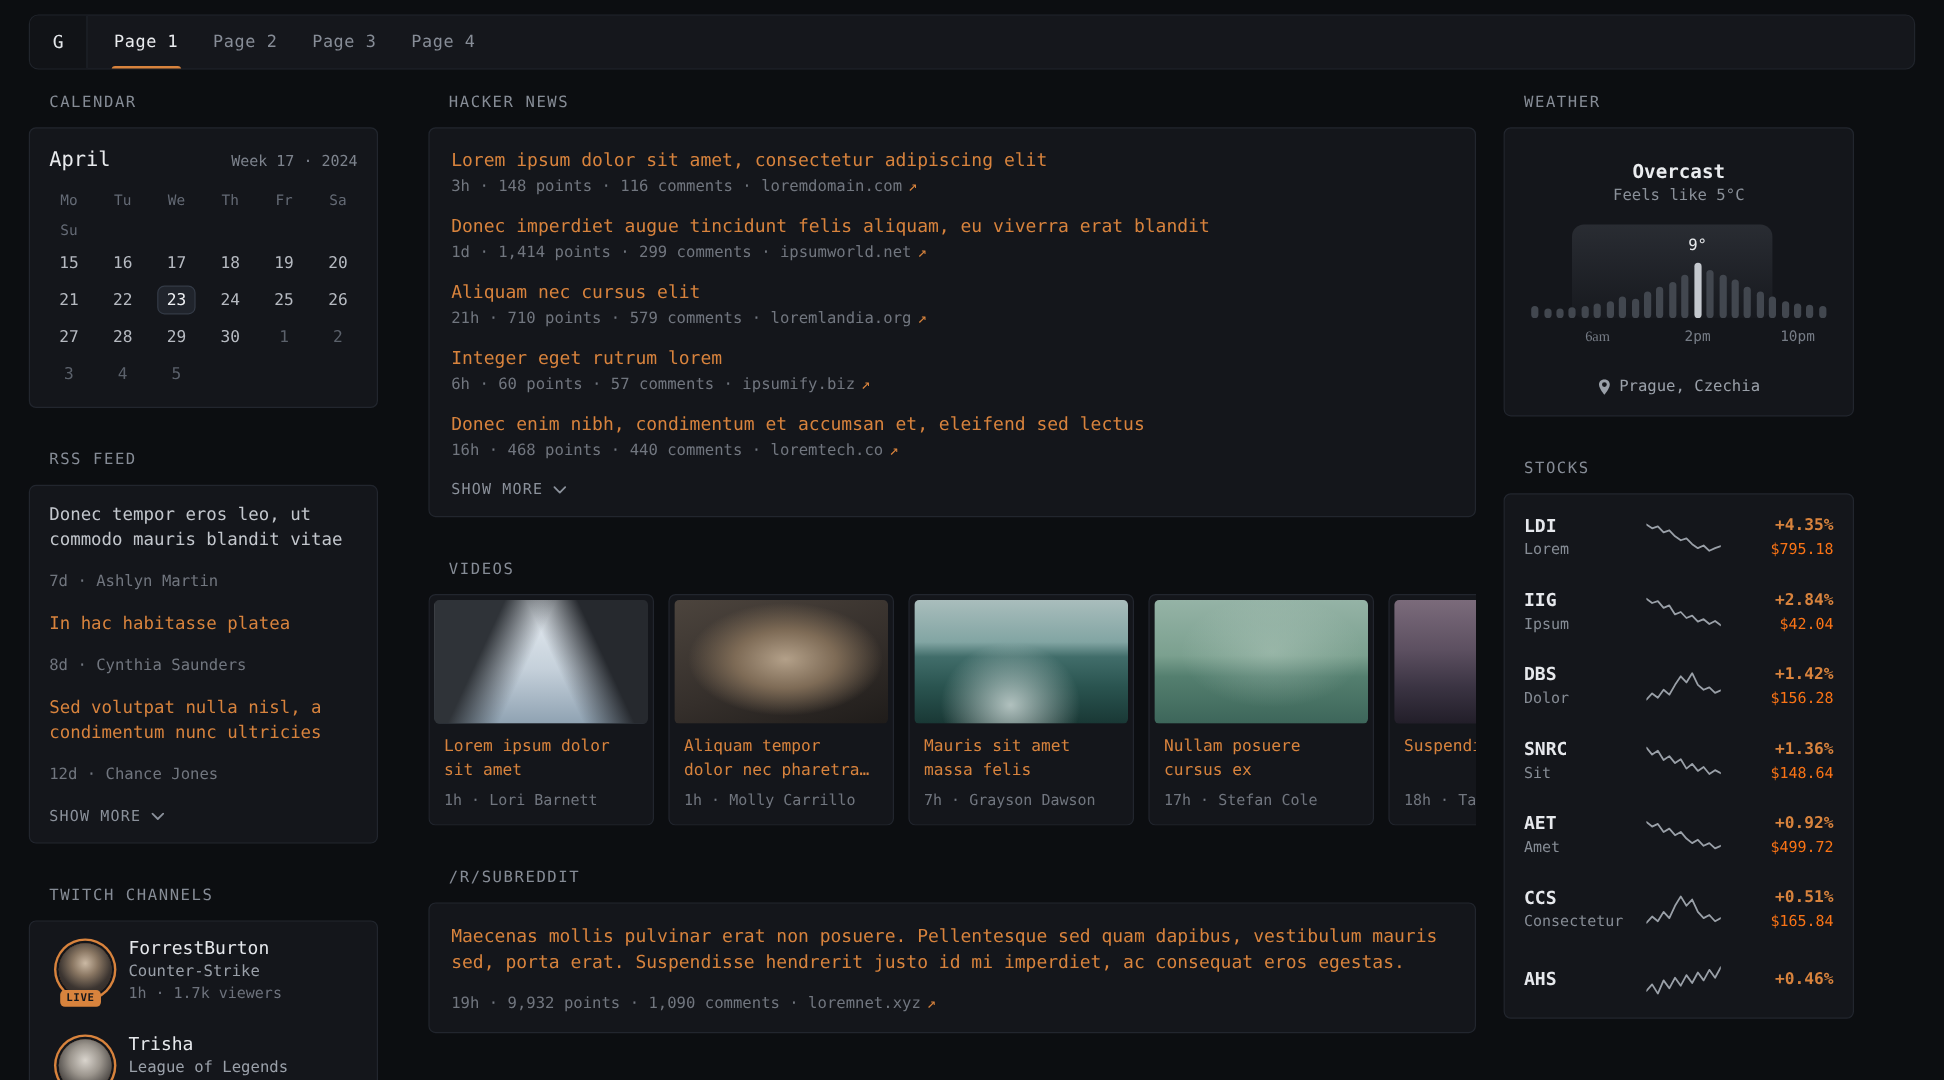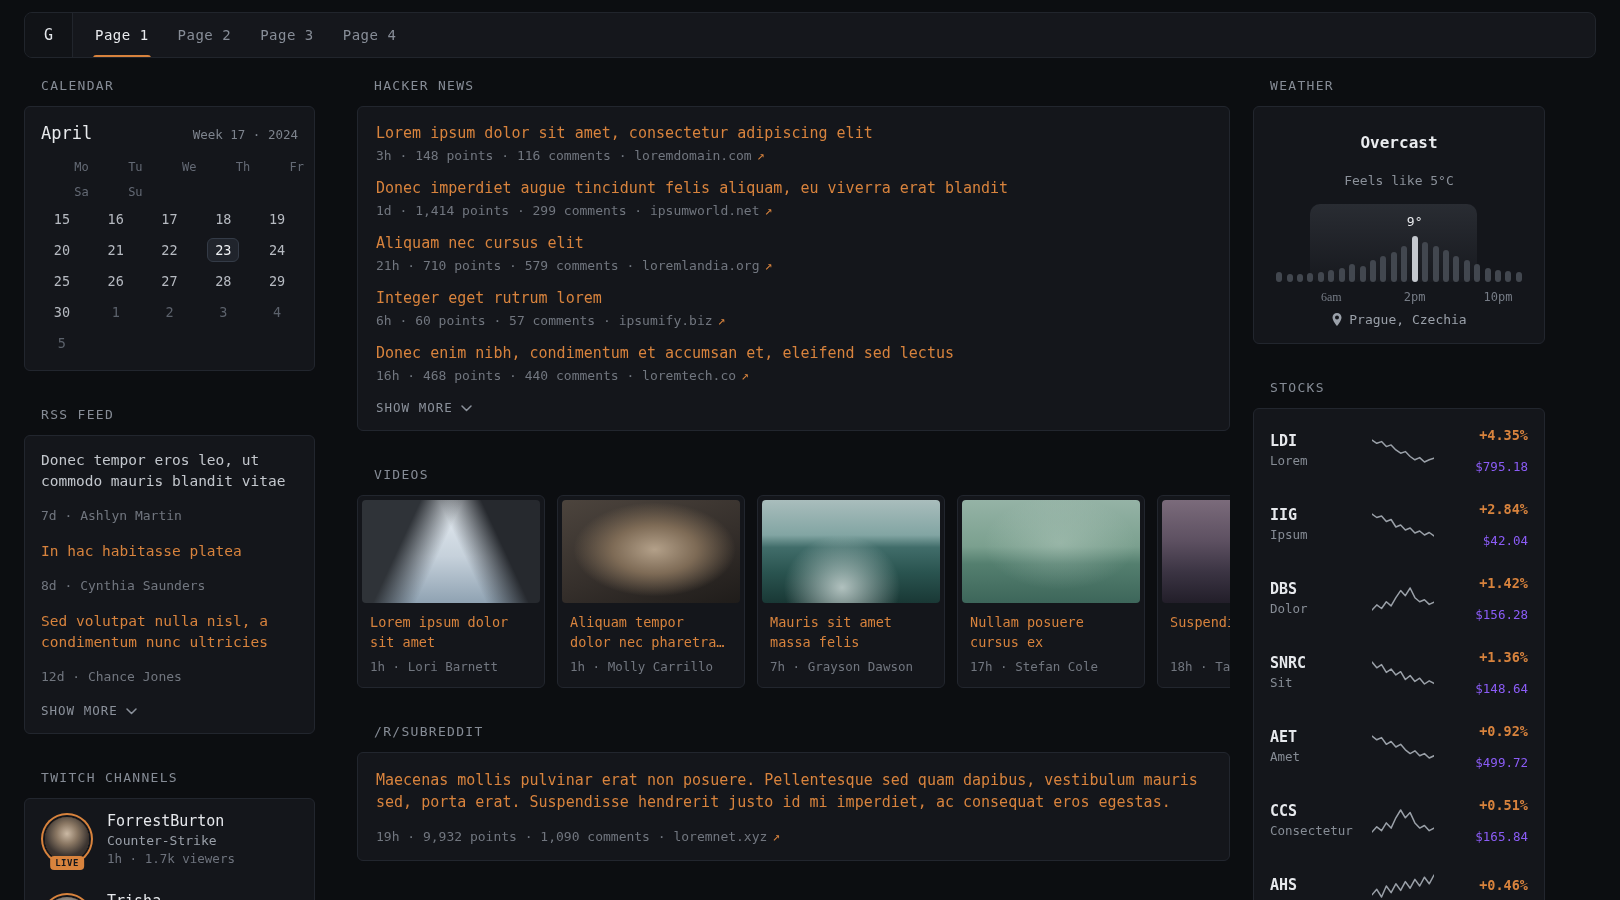--- a/index.html
+++ b/index.html
@@ -22,41 +22,41 @@
   .col-mid{width:873px;flex:0 0 873px;margin-left:42px}
   .col-right{width:292px;flex:0 0 292px;margin-left:23px}
   .widget+.widget{margin-top:36px}
   .section-title{font-size:13px;font-weight:normal;color:#868c96;letter-spacing:1.3px;margin:0 0 13px 17px;white-space:nowrap}
   .card{background:var(--card,#14161b);border:1px solid #22262e;border-radius:6px}
 
   
   .cal-head{display:flex;justify-content:space-between;align-items:baseline;padding:16px 16px 10px}
   .cal-month{font-size:17px;color:#e8eaed}
   .cal-meta{font-size:12.5px;color:#7d838d}
-  .cal-grid{display:grid;grid-template-columns:repeat(5,1fr);padding:0 10px;text-align:right}
+  .cal-grid{display:grid;grid-template-columns:repeat(6,1fr);padding:0 10px;text-align:center}
   .cal-grid.days{padding-bottom:12px}
   .cal-dow{font-size:12px;color:#646a75;padding:7px 0 4px}
   .cal-day{font-size:13.5px;color:#b6bac1;height:31px;display:flex;align-items:center;justify-content:center}
   .cal-day.dim{color:#5b616b}
   .cal-day-num{padding:3px 7px;border:1px solid transparent;border-radius:6px}
   .cal-day.today .cal-day-num{background:#20242c;border-color:#343b47;color:#edeff2}
 
   
   .feed-item{padding:14px 16px 4px}
   .feed-title{font-size:14.5px;line-height:21px;color:var(--accent)}
   .feed-title.muted{color:#c3c7cd}
   .item-meta{font-size:13px;color:#71767f;margin-top:16px;white-space:nowrap}
   .domain{color:#71767f}
   .ext-arrow{color:var(--accent);margin-left:5px;font-size:13px}
   .show-more{display:flex;align-items:center;gap:8px;padding:15px 16px;font-size:12.5px;letter-spacing:1px;color:#8b919b}
   .show-more svg{margin-top:1px;color:#8b919b}
 
   
   .tw-row{display:flex;align-items:center;gap:14px;padding:13px 16px}
-  .tw-avatar-wrap{position:relative;width:52px;height:52px;flex:0 0 52px;display:flex;align-items:center;justify-content:center}
+  .tw-avatar-wrap{position:relative;width:52px;height:52px;flex:0 0 52px;display:flex;align-items:center;justify-content:flex-end}
   .tw-avatar{width:44px;height:44px;border-radius:50%;background:#3a3d42}
   .live-ring .tw-avatar{box-shadow:0 0 0 2px var(--card,#14161b),0 0 0 4px var(--accent)}
   .tw-live{position:absolute;left:50%;bottom:-5px;transform:translateX(-50%);background:var(--accent);color:#15171b;font-size:9px;font-weight:bold;letter-spacing:.5px;padding:2px 5px;border-radius:4px}
   .tw-name{font-size:15px;color:#e6e8ec}
   .tw-game{font-size:13px;color:#9aa0a9;margin-top:3px}
   .tw-meta{font-size:12.5px;color:#6e737d;margin-top:3px}
 
   
   .hn-list{padding-top:3px}
   .hn-item{padding:13px 18px 2px}
@@ -72,43 +72,43 @@
   .video-meta{font-size:12.5px;color:#71767f;margin:7px 8px 9px;white-space:nowrap;overflow:hidden}
 
   
   .sub-item{padding:16px 18px 2px}
   .sub-item .hn-title{line-height:22px}
   .sub-card{padding-bottom:14px}
 
   
   .weather-card{padding:26px 20px 16px;text-align:center}
   .w-cond{font-size:16px;font-weight:bold;color:#eaecef}
-  .w-feels{font-size:13px;color:#8a9099;margin-top:21px}
+  .w-feels{font-size:13px;color:#8a9099;margin-top:4px}
   .w-chart{position:relative;display:flex;align-items:flex-end;height:78px;margin-top:16px}
   .daylight{position:absolute;top:0;bottom:0;border-radius:10px;background:linear-gradient(180deg,rgba(170,180,195,.14),rgba(170,180,195,.02));z-index:0}
   .wbar-slot{flex:1;display:flex;align-items:flex-end;justify-content:center;position:relative;z-index:1}
   .wbar{width:6px;border-radius:3px;background:#42474f}
   .wbar.current{background:#c4c8ce}
   .wtemp{position:absolute;left:50%;transform:translateX(-50%);font-size:13px;color:#e8eaed;white-space:nowrap}
   .w-axis{position:relative;height:16px;margin-top:8px}
   .w-axis span{position:absolute;transform:translateX(-50%);font-size:12px;color:#767c86}
-  .w-loc{display:flex;align-items:center;justify-content:center;gap:6px;margin-top:6px;font-size:13px;color:#9aa0a9}
+  .w-loc{display:flex;align-items:center;justify-content:center;gap:6px;margin-top:26px;font-size:13px;color:#9aa0a9}
   .w-loc svg{flex:0 0 auto}
 
   
   .stocks-card{padding:4px 0}
   .stock-row{display:flex;align-items:center;padding:13px 16px}
   .stock-id{width:96px;flex:0 0 96px;min-width:0}
   .stock-ticker{font-size:15px;font-weight:bold;color:#e6e8ec;line-height:18px}
   .stock-name{font-size:12.5px;color:#868c95;margin-top:4px;line-height:14px;white-space:nowrap}
   .stock-spark{flex:1;height:30px;min-width:0;padding:0 6px}
   .stock-right{flex:0 0 88px;text-align:right;white-space:nowrap}
   .stock-change{font-size:13.5px;font-weight:bold;color:var(--accent);line-height:18px}
   .stock-change.neg{color:var(--negative)}
-  .stock-price{font-size:12.5px;color:#8b5cf6;margin-top:16px;line-height:14px}
+  .stock-price{font-size:12.5px;color:#f97316;margin-top:4px;line-height:14px}
 </style>
 </head>
 <body>
 
 <div class="page" data-interactable="false">
 
   <header class="topbar" data-interactable="false">
     <div class="logo" data-interactable="true">G</div>
     <nav class="tabs" data-interactable="false">
 

